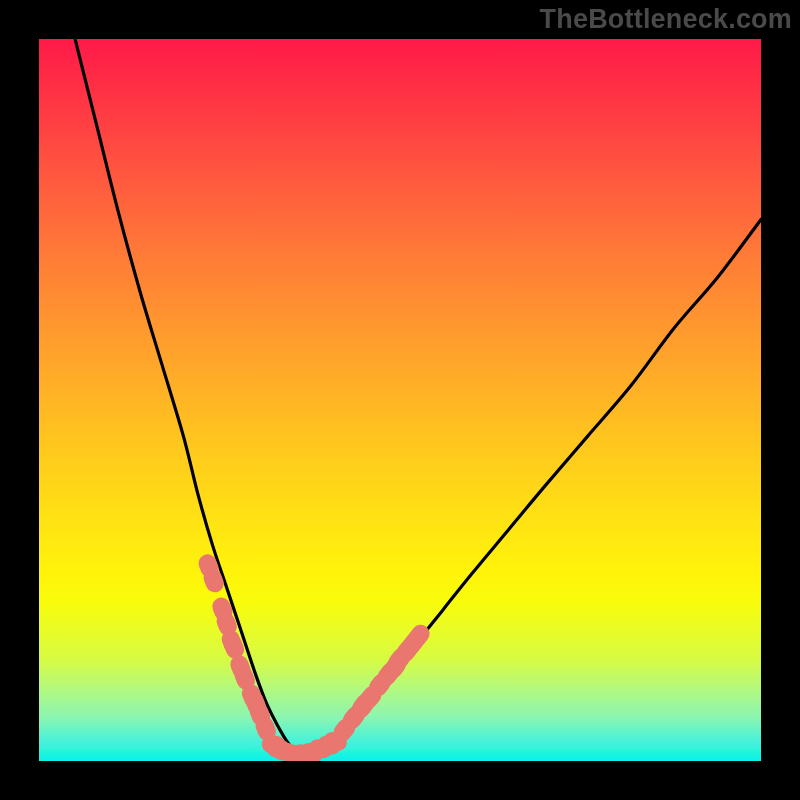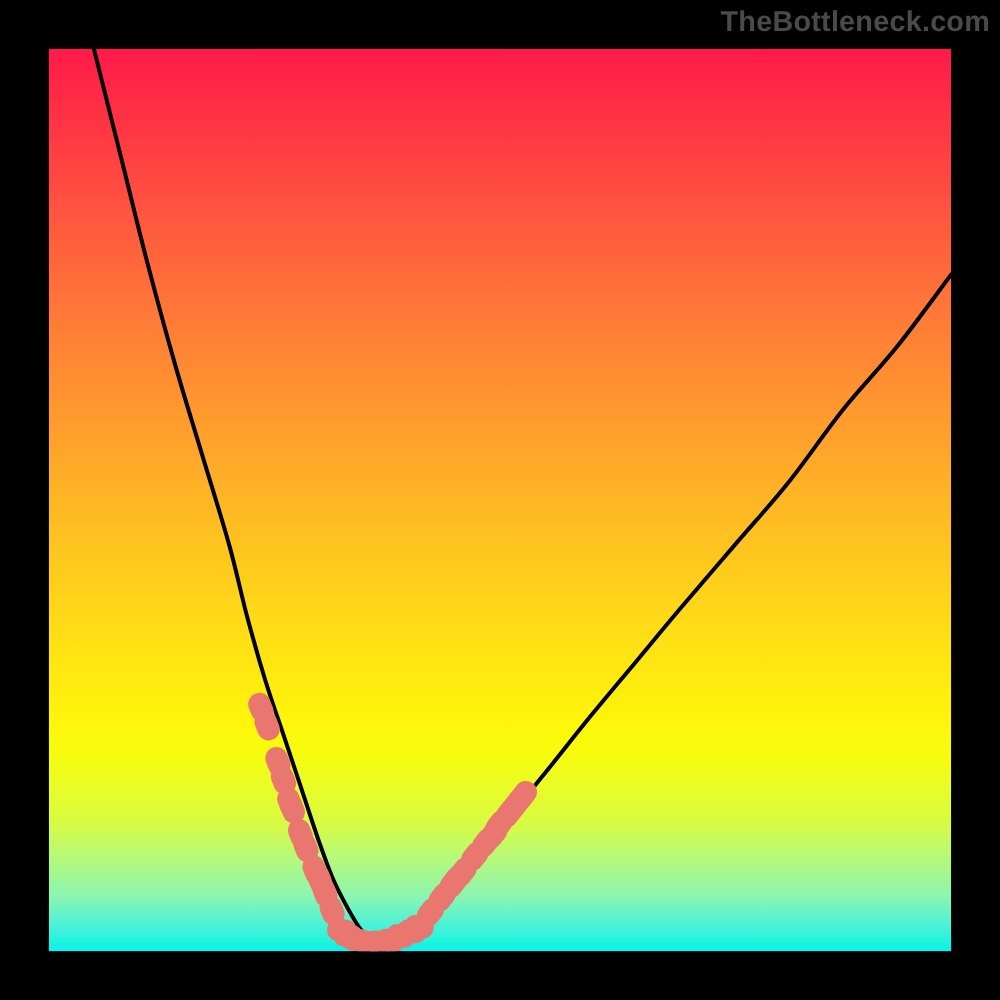--- a/index.html
+++ b/index.html
@@ -14,21 +14,21 @@
     width: 800px;
     height: 800px;
     background: #000000;
     position: relative;
   }
   .watermark {
     position: absolute;
     top: 4px;
     right: 8px;
     color: #4a4a4a;
-    font-size: 23px;
+    font-size: 27px;
     font-weight: bold;
     letter-spacing: 0.2px;
   }
   .plot-area {
     position: absolute;
     left: 39px;
     top: 39px;
     width: 722px;
     height: 722px;
     overflow: hidden;

